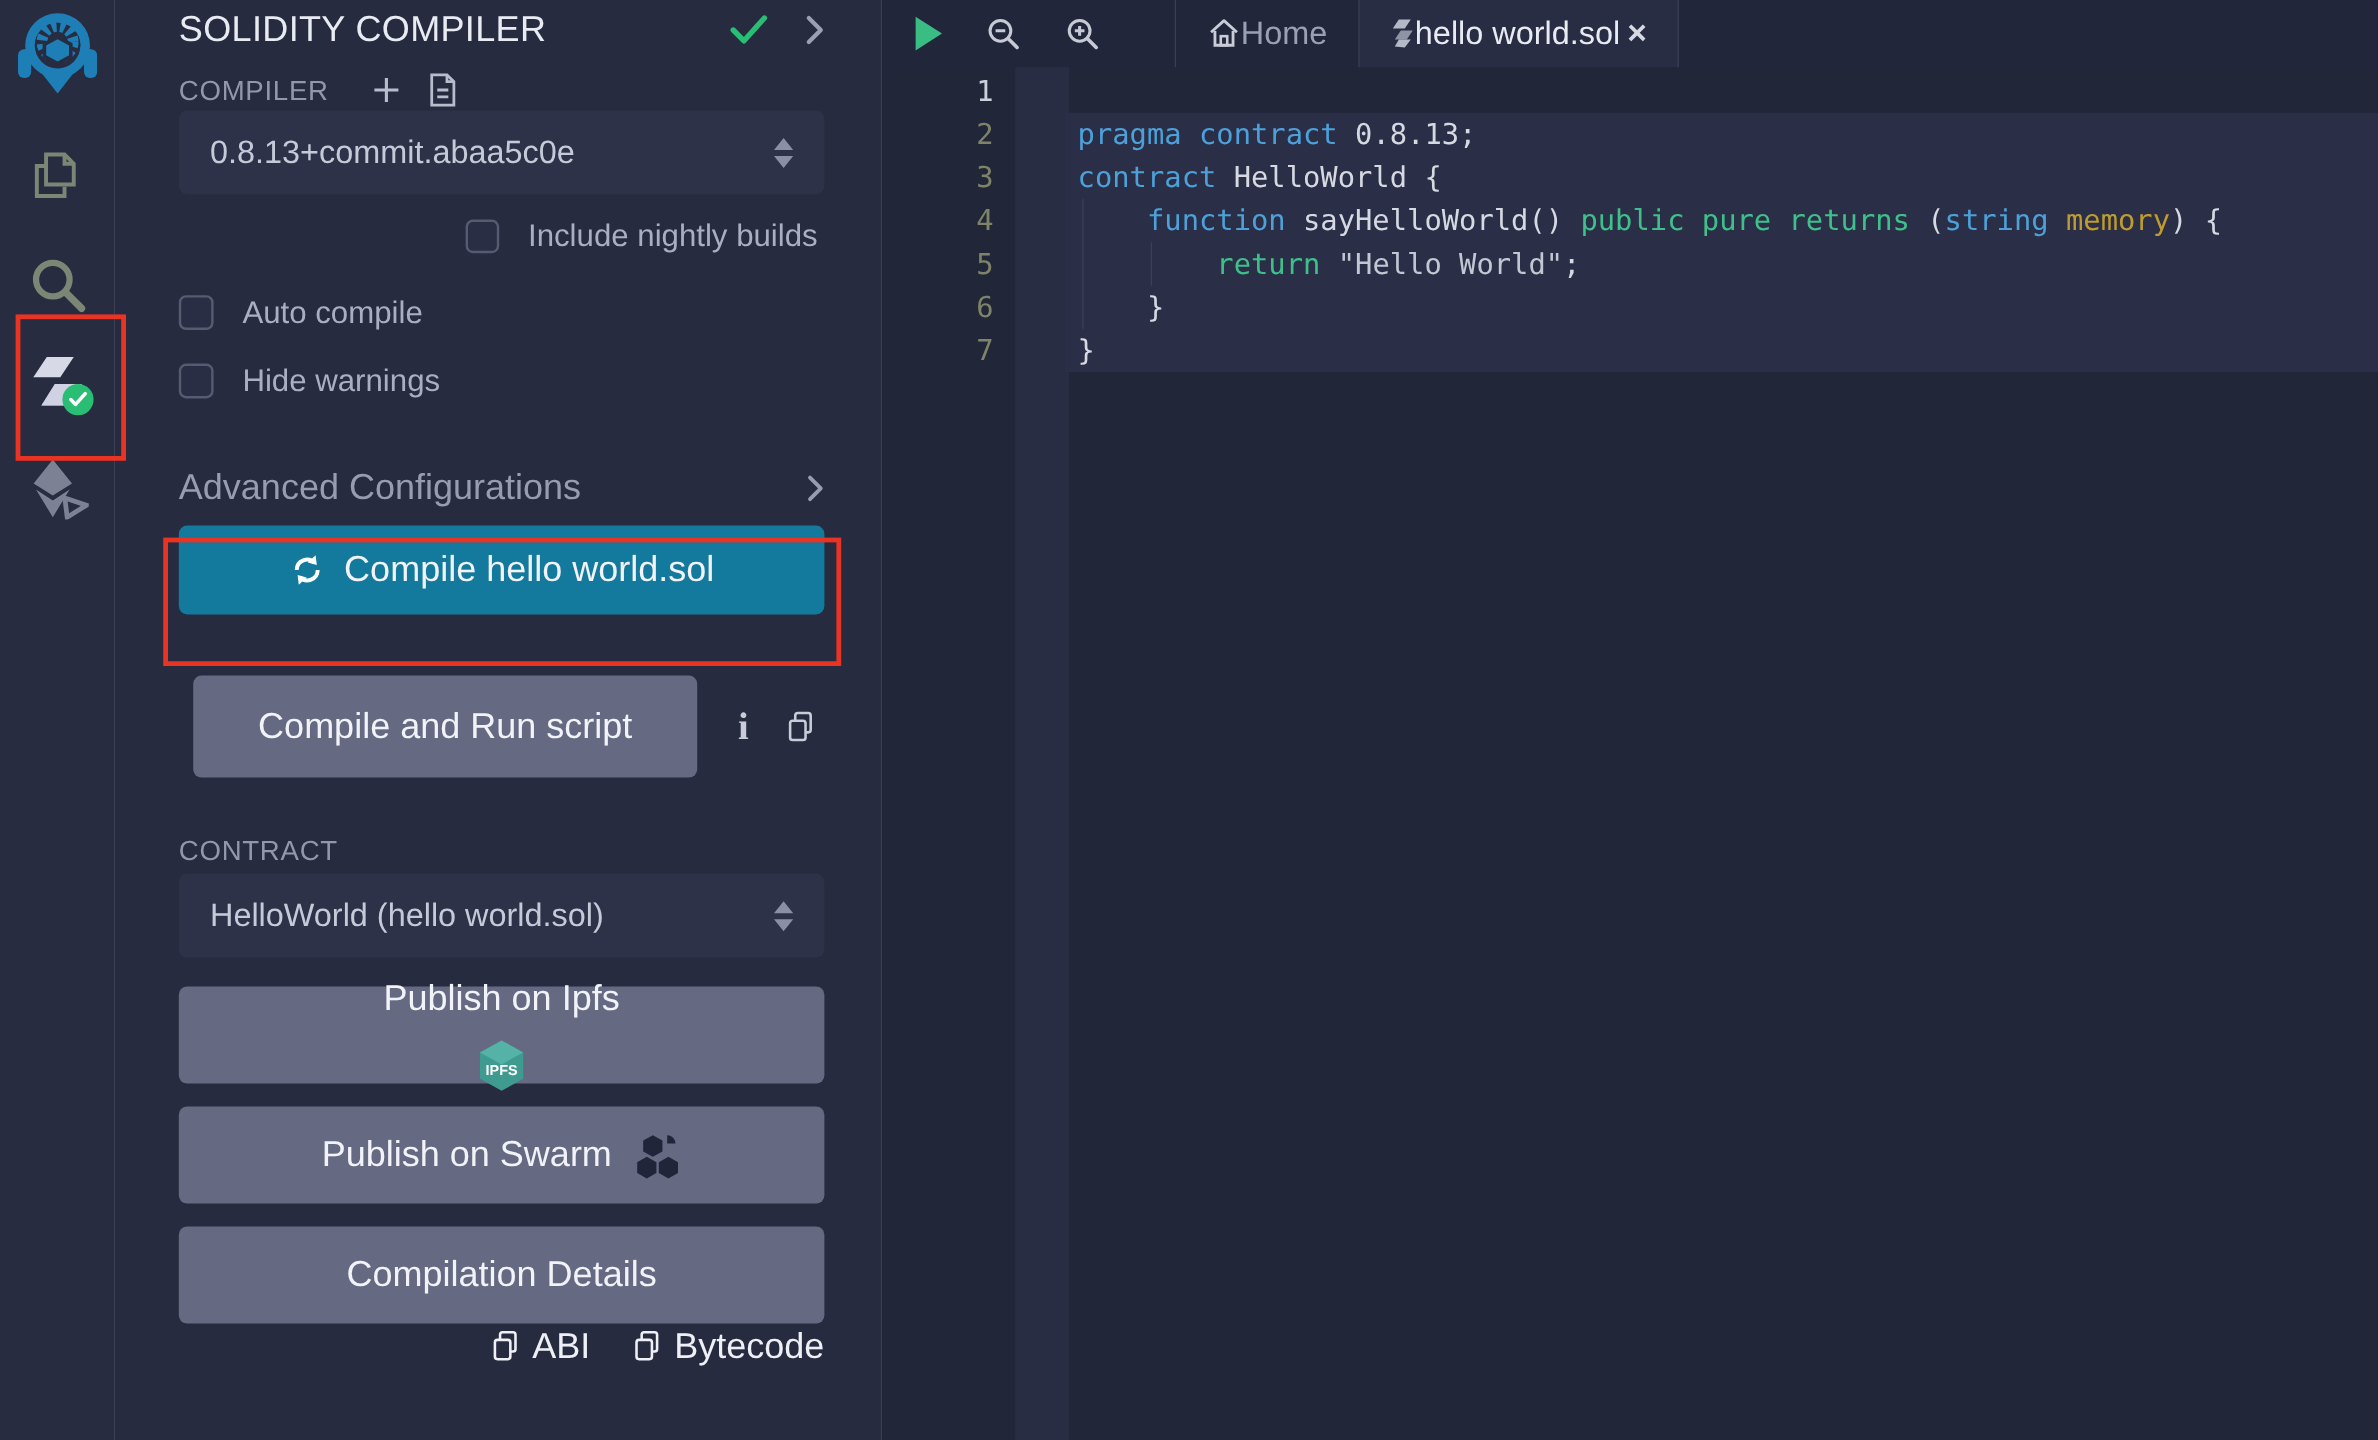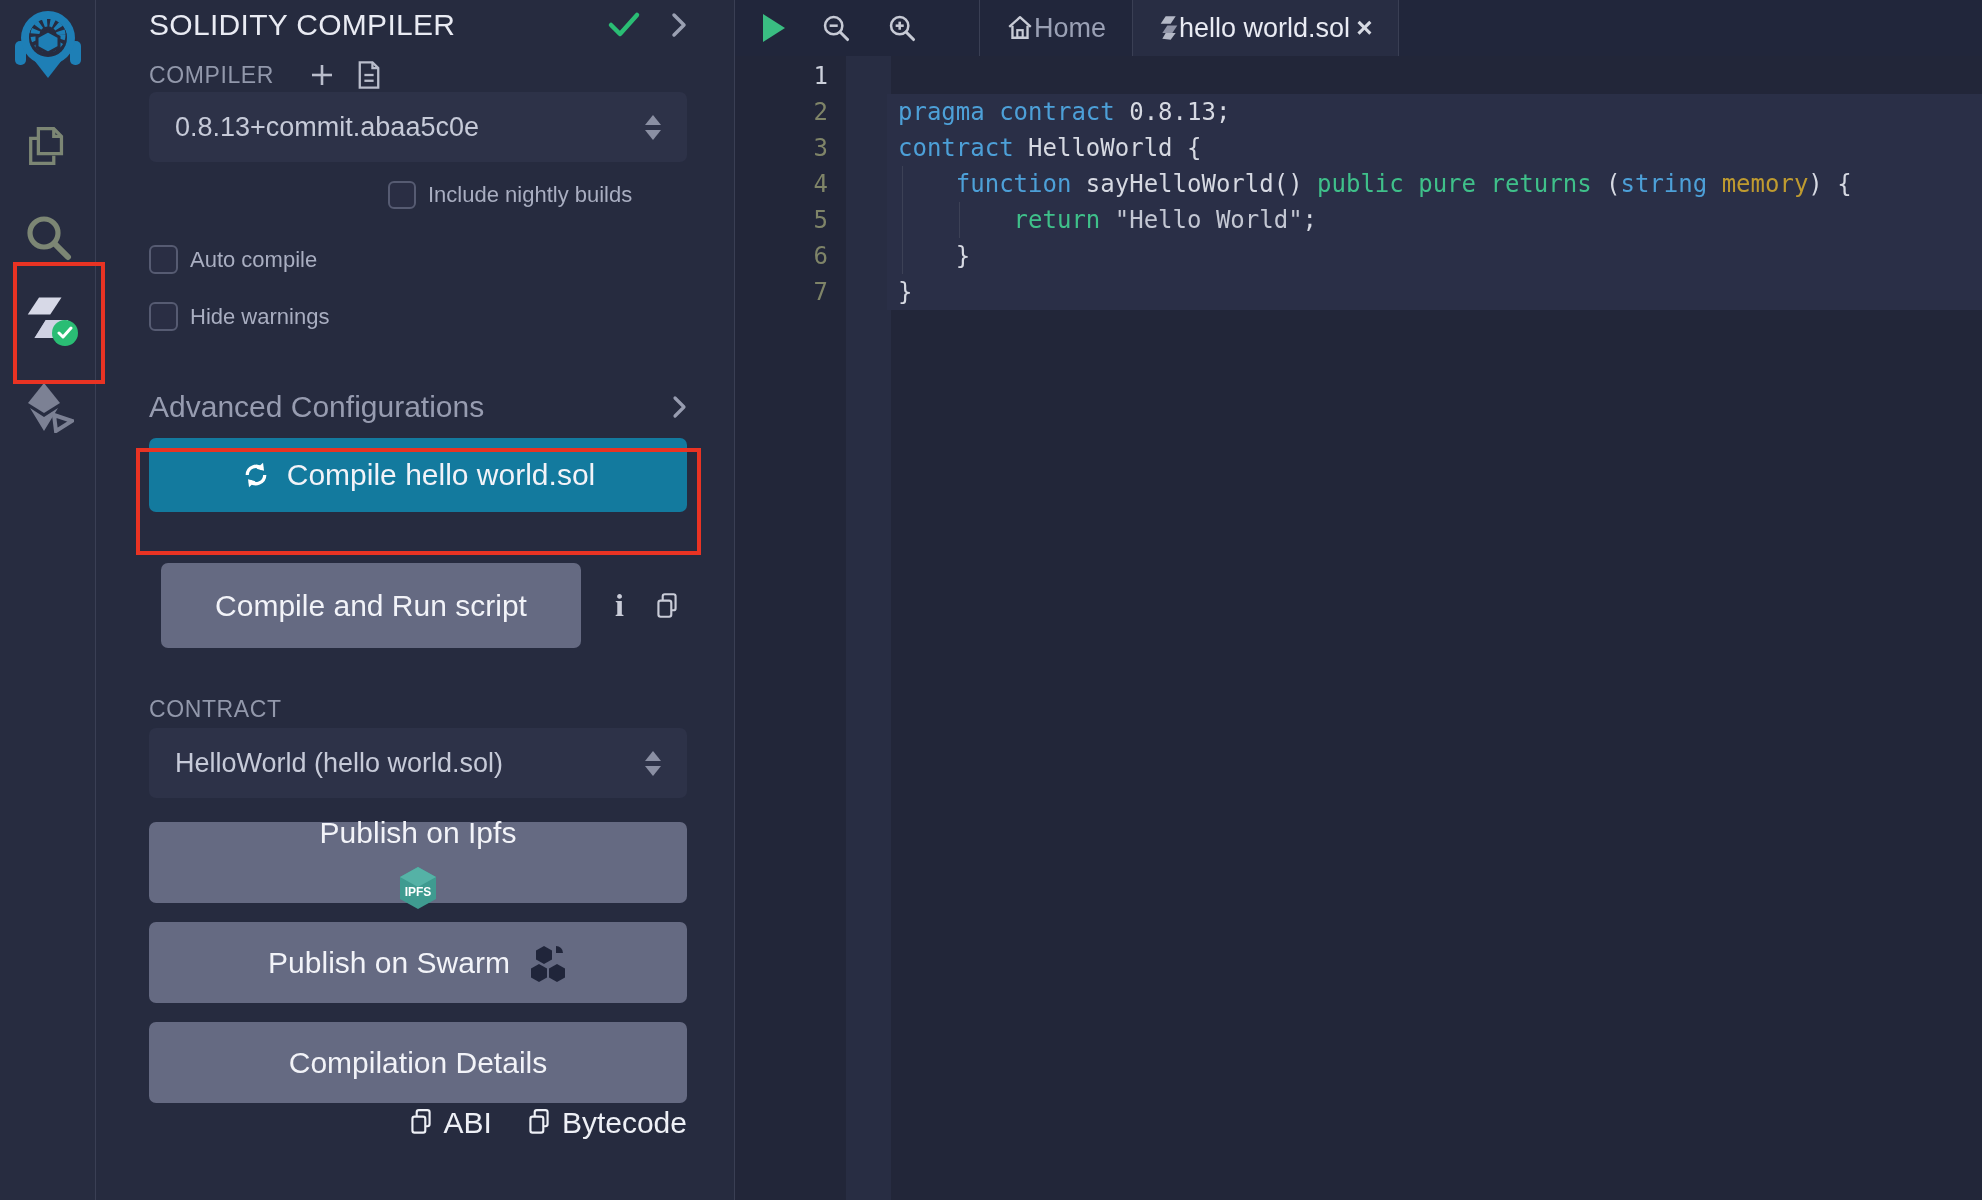--- a/index.html
+++ b/index.html
@@ -36,21 +36,21 @@
   .sec-label{font-size:23px;color:var(--label);letter-spacing:.6px;}
   .compiler-row{top:60px;display:flex;align-items:center;gap:20px;color:#b9bdcb;}
   .select{position:absolute;left:53px;width:538px;height:70px;background:var(--select);border-radius:7px;
           display:flex;align-items:center;padding:0 26px;box-sizing:border-box;font-size:27px;color:#c6cad8;cursor:pointer;}
   .select .spacer{flex:1;}
   .sel-version{top:92px;}
   .sel-contract{top:728px;}
   .updown{display:flex;flex-direction:column;gap:5px;align-items:center;}
   .tri-up{width:0;height:0;border-left:8px solid transparent;border-right:8px solid transparent;border-bottom:10px solid #8a8fa3;}
   .tri-dn{width:0;height:0;border-left:8px solid transparent;border-right:8px solid transparent;border-top:10px solid #8a8fa3;}
-  .chk-row{position:absolute;display:flex;align-items:center;gap:12px;font-size:22px;color:var(--muted);}
+  .chk-row{position:absolute;display:flex;align-items:center;gap:24px;font-size:26px;color:var(--muted);}
   .checkbox{width:29px;height:29px;background:#2a2e44;border:2px solid #565b72;border-radius:6px;box-sizing:border-box;cursor:pointer;}
   .r-nightly{left:292px;top:181px;}
   .r-auto{left:53px;top:245px;}
   .r-hide{left:53px;top:302px;}
   .adv-row{top:390px;display:flex;align-items:center;font-size:30px;color:#979cb0;cursor:pointer;}
   .adv-row .spacer{flex:1;}
   .redbox-btn{position:absolute;left:40px;top:448px;width:557px;height:99px;border:4px solid var(--red);z-index:4;pointer-events:none;}
   .btn{display:flex;align-items:center;justify-content:center;gap:16px;border-radius:7px;
        color:#f2f3f8;font-size:30px;cursor:pointer;box-sizing:border-box;}
   .btn-compile{position:absolute;left:53px;top:438px;width:538px;height:74px;background:var(--btnteal);}

